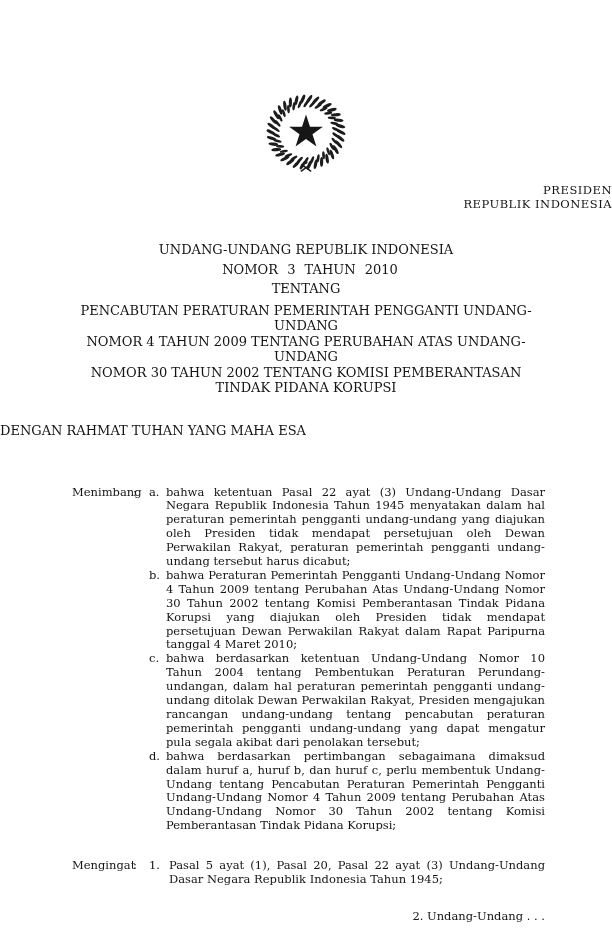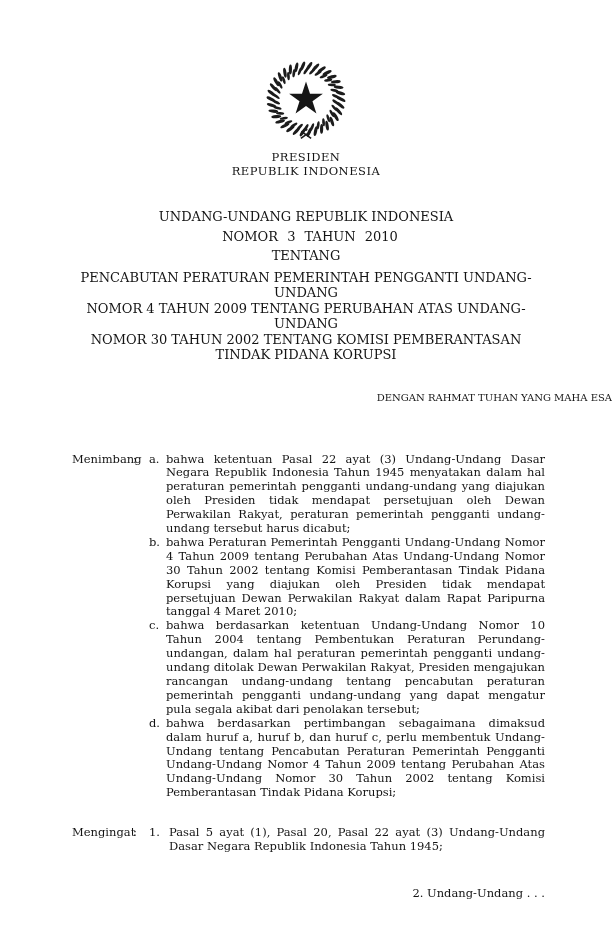--- a/index.html
+++ b/index.html
@@ -2,48 +2,48 @@
 <html><head>
 <meta charset="utf-8">
 <style>
   html,body{margin:0;padding:0;background:#e8e8e8;}
   .page{
     width:612px;height:936px;background:#ffffff;color:#141414;
     font-family:"DejaVu Serif", serif;
     position:relative;margin:0 auto;box-sizing:border-box;overflow:hidden;
   }
   
-  .letterhead{text-align:center;padding-top:60px;}
+  .letterhead{text-align:right;padding-top:93px;}
   .seal{display:block;margin:0 auto;}
   .letterhead-name{
     font-size:11.5px;line-height:13.5px;letter-spacing:0.5px;margin-top:7px;
   }
   
   .title-block{text-align:center;margin-top:29px;font-size:13px;}
   .title-line{line-height:19.5px;}
   .title-number{line-height:19.5px;word-spacing:5px;padding-left:8px;}
   .title-subject{margin-top:4px;line-height:15.5px;padding:0 64px;}
   
-  .preamble{text-align:right;margin-top:24px;font-size:10px;}
+  .preamble{text-align:left;margin-top:24px;font-size:13px;}
   .preamble div{line-height:22px;}
   
   .clauses{padding:0 67px 0 72px;font-size:11.5px;line-height:13.9px;}
   .clause{display:flex;align-items:flex-start;}
   .clause-considering{margin-top:44px;}
   .clause-remembering{margin-top:26px;}
   .clause-label{width:61px;flex:0 0 61px;}
   .clause-colon{width:16px;flex:0 0 16px;}
   .clause-items{flex:1;}
   .item{display:flex;align-items:flex-start;}
   .item-marker{flex:0 0 17px;width:17px;}
   .item-marker-num{flex:0 0 20px;width:20px;}
   .item-text{flex:1;text-align:justify;}
   
   .catchword{
-    text-align:right;padding-right:67px;margin-top:32px;
+    text-align:right;padding-right:67px;margin-top:22px;
     font-size:11.5px;line-height:14px;
   }
 </style>
 </head>
 <body>
 
 <div class="page">
 
   <div class="letterhead">
     <svg class="seal" width="94" height="84" viewBox="0 0 100 90" xmlns="http://www.w3.org/2000/svg">

